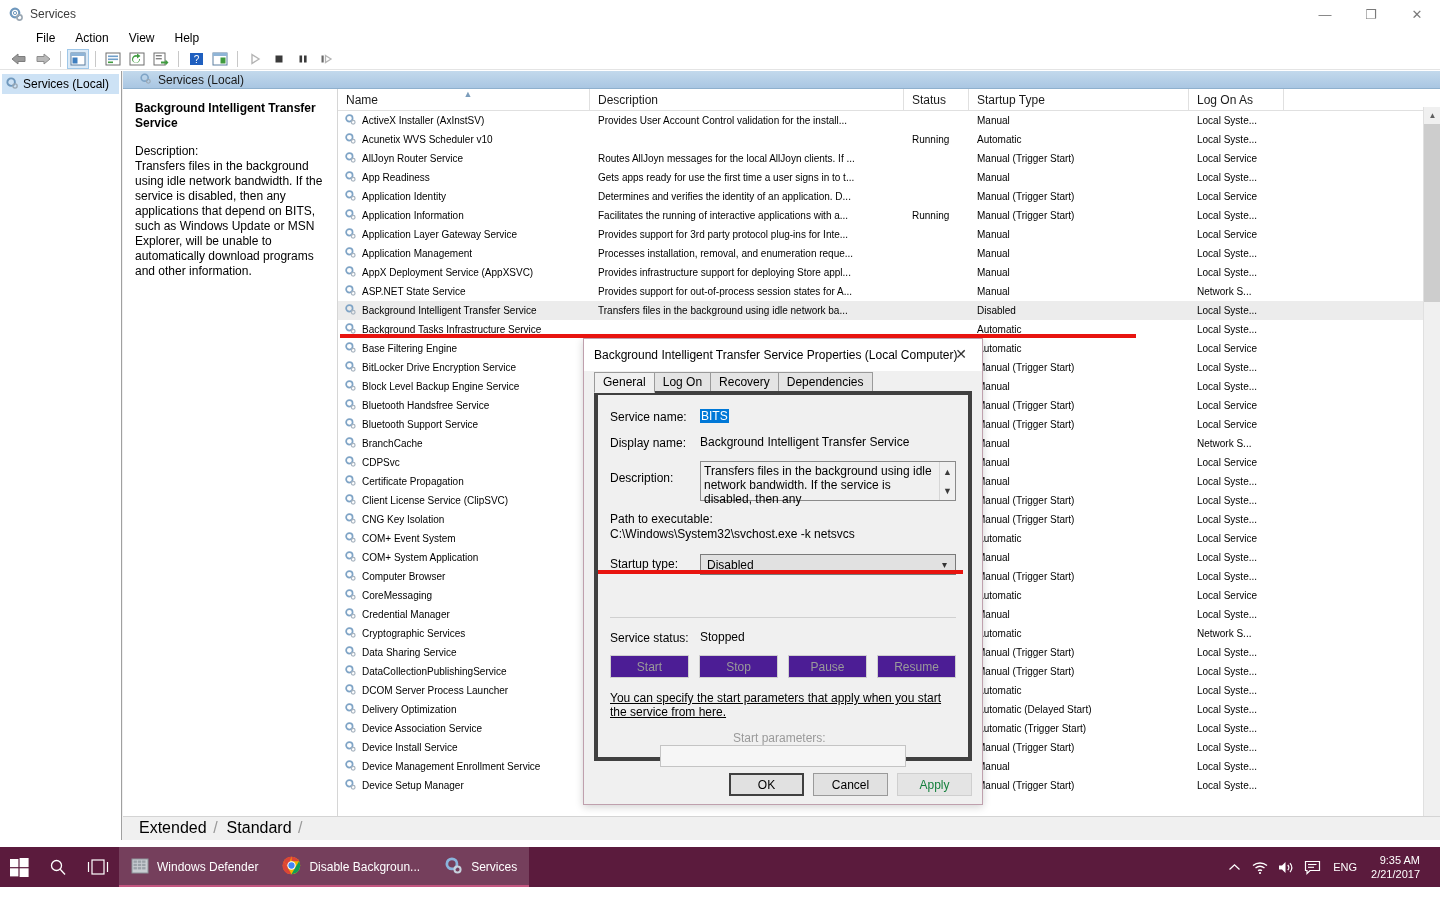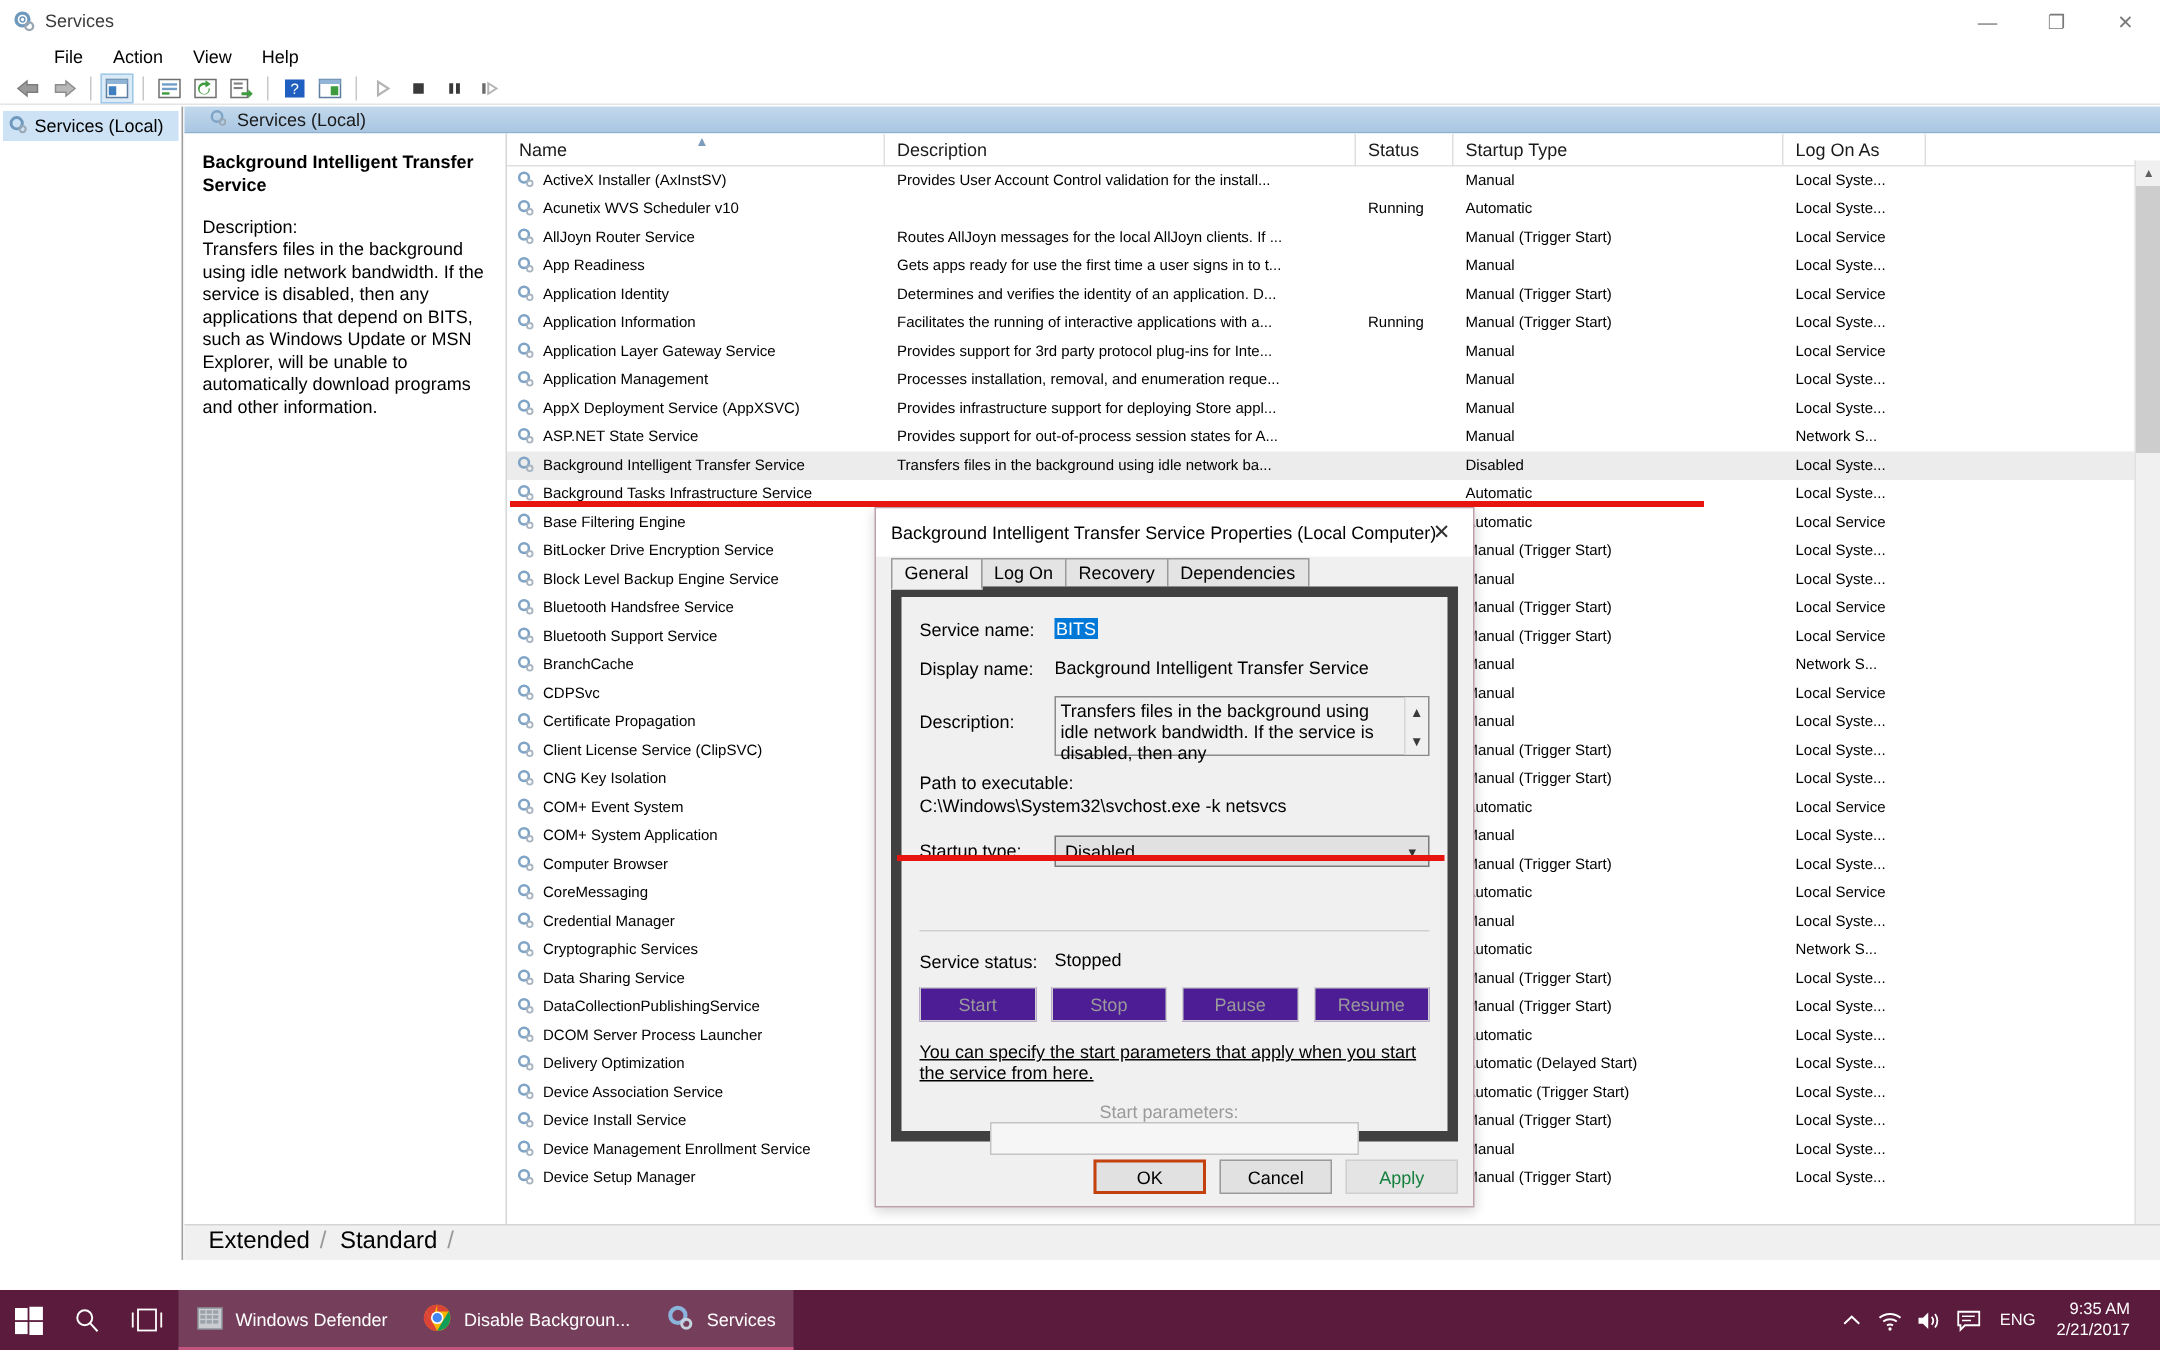--- a/index.html
+++ b/index.html
@@ -141,21 +141,21 @@
     position: absolute; right: 0; top: 0; width: 42px; height: 30px;
     display: flex; align-items: center; justify-content: center; color: #333; font-size: 14px;
   }
   .dlg-tabs { display: flex; padding-left: 10px; height: 20px; align-items: center; }
   .dtab {
     font-size: 12px; padding: 2px 8px 2px 8px; border: 1px solid #9a9a9a;
     background: #e4e4e4; margin-right: -1px; position: relative; top: 1px;
   }
   .dtab.active { background: #f0f0f0; border-bottom: 1px solid #f0f0f0; z-index: 2; padding-bottom: 3px; }
   .dlg-body {
-    margin: 0 10px; border: 7px solid #404040; background: #f0f0f0;
+    margin: 0 10px; border: 4px solid #404040; background: #f0f0f0;
     height: 370px; position: relative; padding: 14px 12px 0 12px; font-size: 12px;
   }
   .frow { display: flex; margin-bottom: 11px; align-items: flex-start; }
   .flabel { width: 90px; color: #000; flex: none; padding-top: 1px; }
   .fvalue { color: #000; }
   .hl { background: #0078d7; color: #ffffff; padding: 0 1px; }
   .desc-box {
     width: 266px; height: 40px; border: 1px solid #8a8a8a; background: #f0f0f0;
     position: relative; font-size: 12px; line-height: 14px; padding: 2px 20px 0 3px;
     color: #000;
@@ -188,29 +188,29 @@
   .param-input {
     width: 246px; height: 22px; border: 1px solid #c4c4c4; background: #f6f6f6;
   }
   .dlg-footer {
     position: absolute; right: 10px; bottom: 8px; display: flex; gap: 9px;
   }
   .dbtn {
     width: 75px; height: 23px; font-size: 12px; display: flex; align-items: center;
     justify-content: center; border: 1px solid #9a9a9a; background: #e1e1e1; color: #000;
   }
-  .dbtn.default { border: 2px solid #c2410c; text-align: center; }
+  .dbtn.default { border: 2px solid #404040; text-align: center; }
   .dbtn.disabled { color: #15803d; border-color: #cfcfcf; background: #e4e4e4; }
 
   
   .redline { position: absolute; background: #e8140f; z-index: 60; }
 
   
   .taskbar {
-    position: absolute; left: 0; bottom: 0; width: 1440px; height: 40px;
+    position: absolute; left: 0; bottom: 13px; width: 1440px; height: 40px;
     background: #5b1b3d; display: flex; align-items: center; color: #ffffff;
   }
   .tk-btn { height: 40px; display: flex; align-items: center; padding: 0 10px; }
   .tk-app {
     height: 40px; display: flex; align-items: center; gap: 8px; padding: 0 12px;
     font-size: 12px; position: relative;
   }
   .tk-app.active { background: rgba(255,255,255,0.16); }
   .tk-app .underline {
     position: absolute; left: 0; bottom: 0; width: 100%; height: 2px; background: #c2557f;

